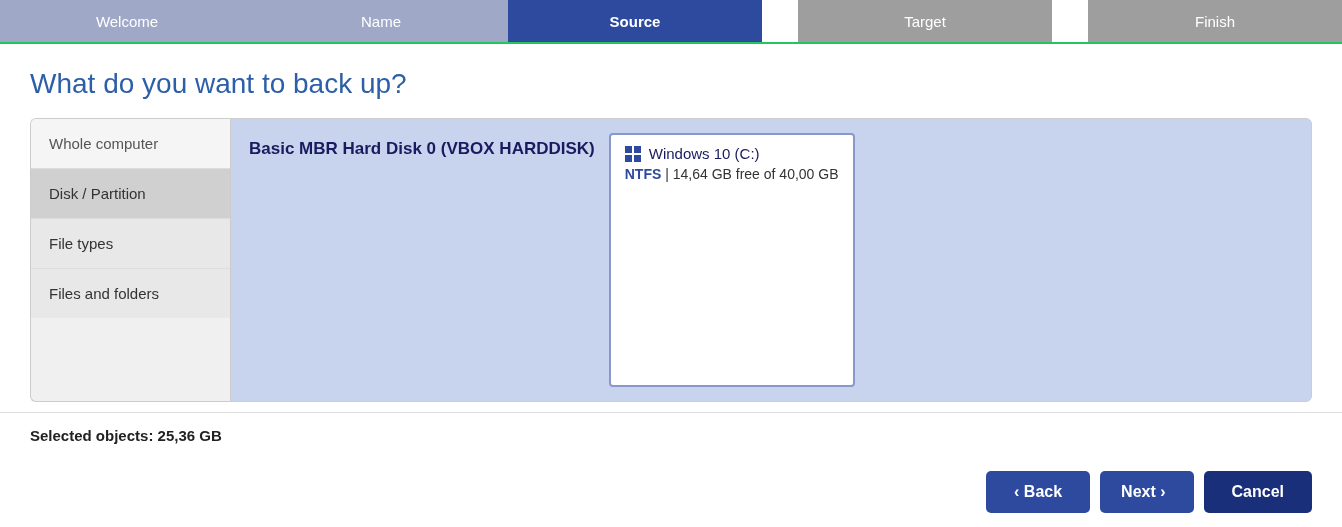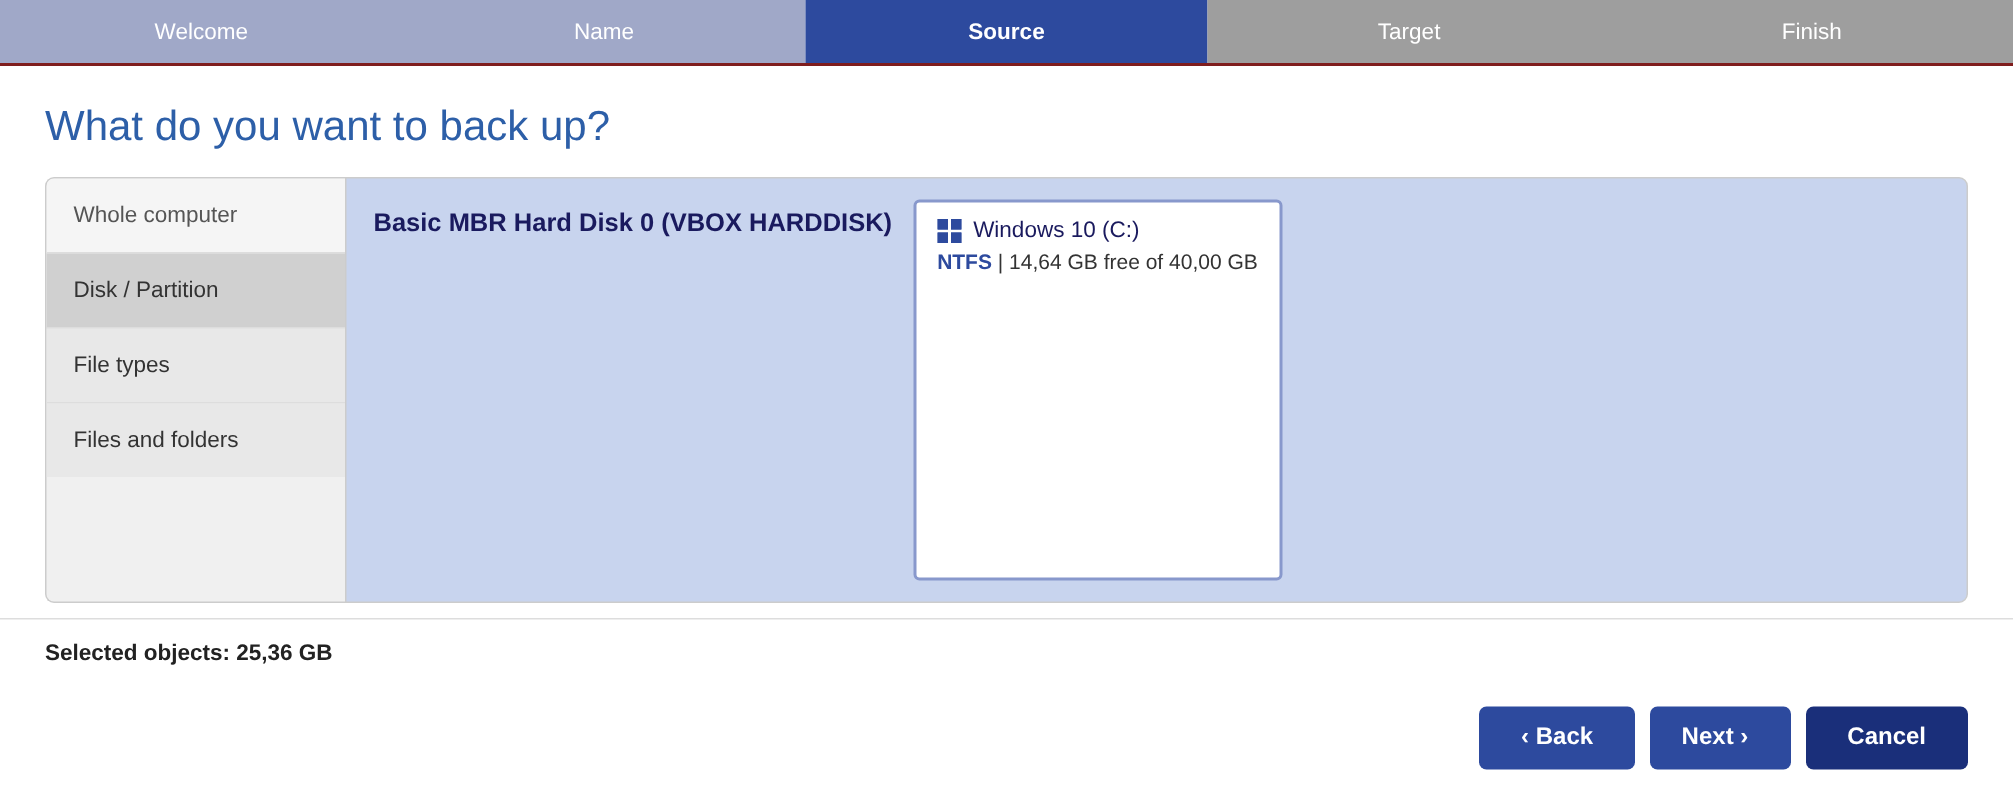--- a/index.html
+++ b/index.html
@@ -11,21 +11,21 @@
       overflow: hidden;
       display: flex;
       flex-direction: column;
     }
 
     
     .wizard-tabs {
       display: flex;
       width: 100%;
       height: 44px;
-      border-bottom: 2px solid #7f1d1d;
+      border-bottom: 2px solid #22c55e;
     }
     .wizard-tab {
       flex: 1;
       display: flex;
       align-items: center;
       justify-content: center;
       font-size: 15px;
       color: #fff;
       cursor: pointer;
       user-select: none;
@@ -35,20 +35,21 @@
       color: #fff;
     }
     .wizard-tab.active {
       background: #2d4a9e;
       color: #fff;
       font-weight: bold;
     }
     .wizard-tab.inactive-gray {
       background: #9e9e9e;
       color: #fff;
+      margin-left: 36px;
     }
 
     
     .main-content {
       flex: 1;
       padding: 24px 30px 10px 30px;
       display: flex;
       flex-direction: column;
     }
 

